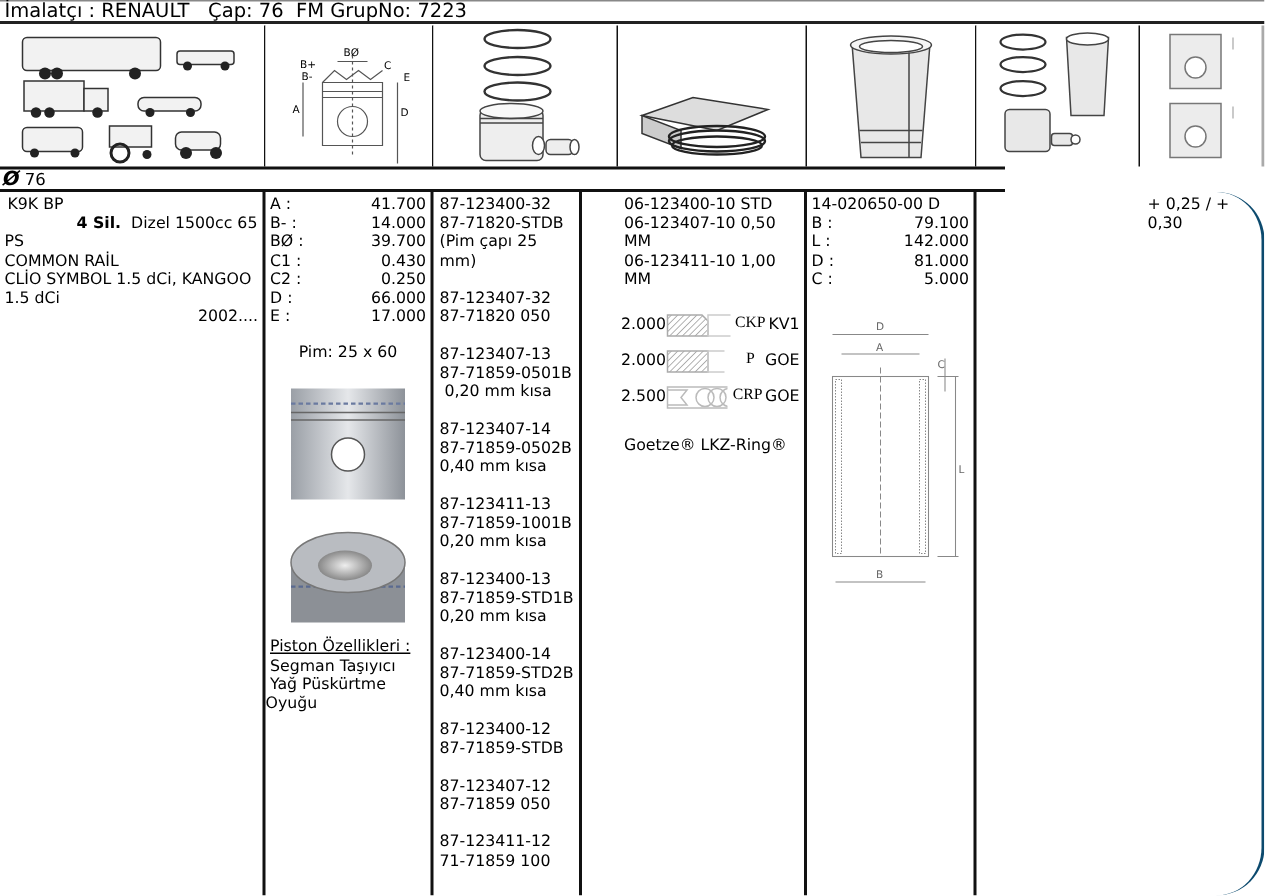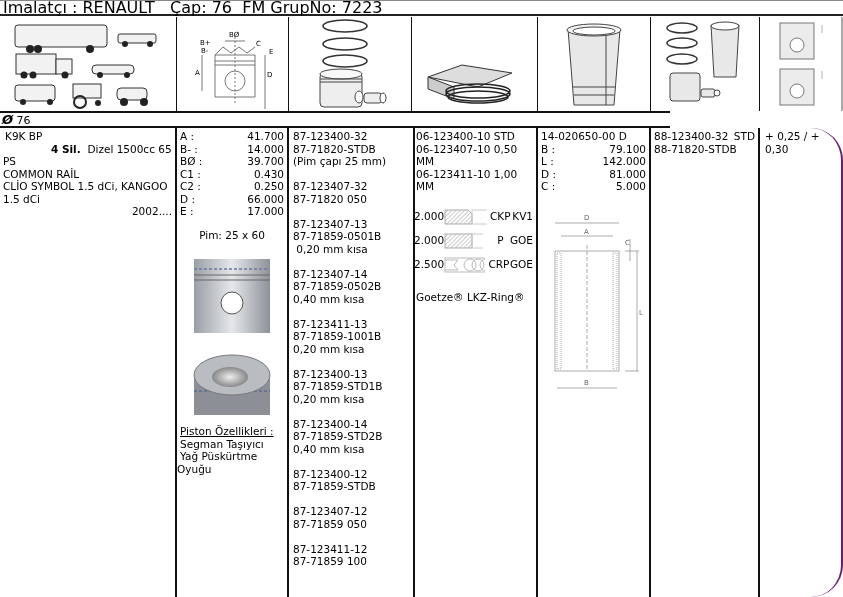--- a/index.html
+++ b/index.html
@@ -1,39 +1,39 @@
 <!DOCTYPE html>
 <html><head>
 <meta charset="utf-8">
 <style>
   * { box-sizing: border-box; margin: 0; padding: 0; }
   html, body { width: 843px; height: 597px; overflow: hidden; background: #fff; }
   body { font-family: "DejaVu Sans", sans-serif; font-size: 10.5px; color: #000; position: relative; }
 
-  .topbar { position: absolute; left: 0; top: 0; width: 843px; height: 16px; border-bottom: 2px solid #222; border-top:1px solid #888; padding-left: 3px; font-size: 16px; line-height: 14px; }
+  .topbar { position: absolute; left: 0; top: 0; width: 843px; height: 16px; border-bottom: 2px solid #222; border-top:1px solid #888; padding-left: 3px; font-size: 13px; line-height: 14px; }
 
   .imgrow { position: absolute; left: 0; top: 17px; width: 843px; height: 70px; }
   .imgcell { position: absolute; top: 0; height: 94px; border-right: 1px solid #111; background: #fff; }
   .imgrow .imgcell:last-child { border-right: 2px solid #aaa; }
 
   .diam { position: absolute; left: 0; top: 111px; width: 670px; height: 17px; border-top: 2px solid #111; border-bottom: 2px solid #111; padding-left: 2px; font-size: 11px; line-height: 13px; }
   .diam .sym { font-weight: bold; font-style: italic; font-size: 13px; }
 
   .datarow { position: absolute; left: 0; top: 128px; width: 843px; height: 469px; }
   .dcell { position: absolute; top: 0; height: 469px; border-right: 2px solid #111; padding: 2px 3px; line-height: 12.5px; }
-  .dcell.last { border-right: 2px solid #701a75; border-radius: 32px; }
+  .dcell.last { border-right: 2px solid #0c4a6e; border-radius: 32px; }
 
   .kv { display: flex; justify-content: space-between; }
   .bold { font-weight: bold; margin-left: 48px; }
   .right { text-align: right; }
   .gap { height: 12.5px; }
   .ul { text-decoration: underline; }
   .ringrow { display: flex; align-items: center; height: 24px; }
   .ringrow .w { width: 30px; }
-  .ringrow .t { width: 32px; }
+  .ringrow .t { width: 32px; font-family: Liberation Serif, serif; }
   .ringrow .m { width: 26px; text-align: center; }
   svg { display: block; }
 </style>
 </head>
 <body>
 
 <div class="topbar">
   <span style="white-space:pre">İmalatçı : RENAULT   Çap: 76  FM GrupNo: 7223</span>
 </div>
 
@@ -249,21 +249,21 @@
         <ellipse cx="52" cy="24" rx="38" ry="20" fill="#b9bcc1" stroke="#777"></ellipse>
         <ellipse cx="50" cy="26" rx="18" ry="10" fill="url(#tg)"></ellipse>
       </svg>
     </div>
     <div style="margin-top:4px" class="ul">Piston Özellikleri :</div>
     <div>Segman Taşıyıcı</div>
     <div>Yağ Püskürtme</div>
     <div style="margin-left:-3px">Oyuğu</div>
   </div>
 
-  <div class="dcell" style="left:289px;width:126px;padding-left:4px">
+  <div class="dcell" style="left:289px;width:99px;padding-left:4px">
     <div>
       <div>87-123400-32</div>
       <div>87-71820-STDB</div>
       <div>(Pim çapı 25 mm)</div>
     </div>
     <div class="gap"></div>
     <div>
       <div>87-123407-32</div>
       <div>87-71820 050</div>
     </div>
@@ -303,21 +303,21 @@
       <div>87-71859-STDB</div>
     </div>
     <div class="gap"></div>
     <div>
       <div>87-123407-12</div>
       <div>87-71859 050</div>
     </div>
     <div class="gap"></div>
     <div>
       <div>87-123411-12</div>
-      <div>87-71859 100</div>
+      <div>71-71859 100</div>
     </div>
   </div>
 
   <div class="dcell" style="left:412px;width:126px;padding-left:2px">
     <div style="padding-left:2px">06-123400-10 STD</div>
     <div style="padding-left:2px">06-123407-10 0,50 MM</div>
     <div style="padding-left:2px">06-123411-10 1,00 MM</div>
     <div style="height:12px"></div>
     <div class="ringrow">
       <span class="w">2.000</span>
@@ -394,24 +394,17 @@
         </g>
         <text x="37" y="9">D</text>
           <text x="37" y="23">A</text>
           <text x="78" y="34">C</text>
         <text x="92" y="104">L</text>
           <text x="37" y="174">B</text>
       </svg>
     </div>
   </div>
 
-  <div class="dcell" style="left:651px;width:109px">
-    <div class="kv">
-        <span>88-123400-32</span>
-        <span>STD</span>
-      </div>
-    <div><span>88-71820-STDB</span></div>
-  </div>
 
   <div class="dcell last" style="left:760px;width:83px">
     <div style="padding-left:2px">+ 0,25 / + 0,30</div>
   </div>
 </div>
 
 </body></html>

